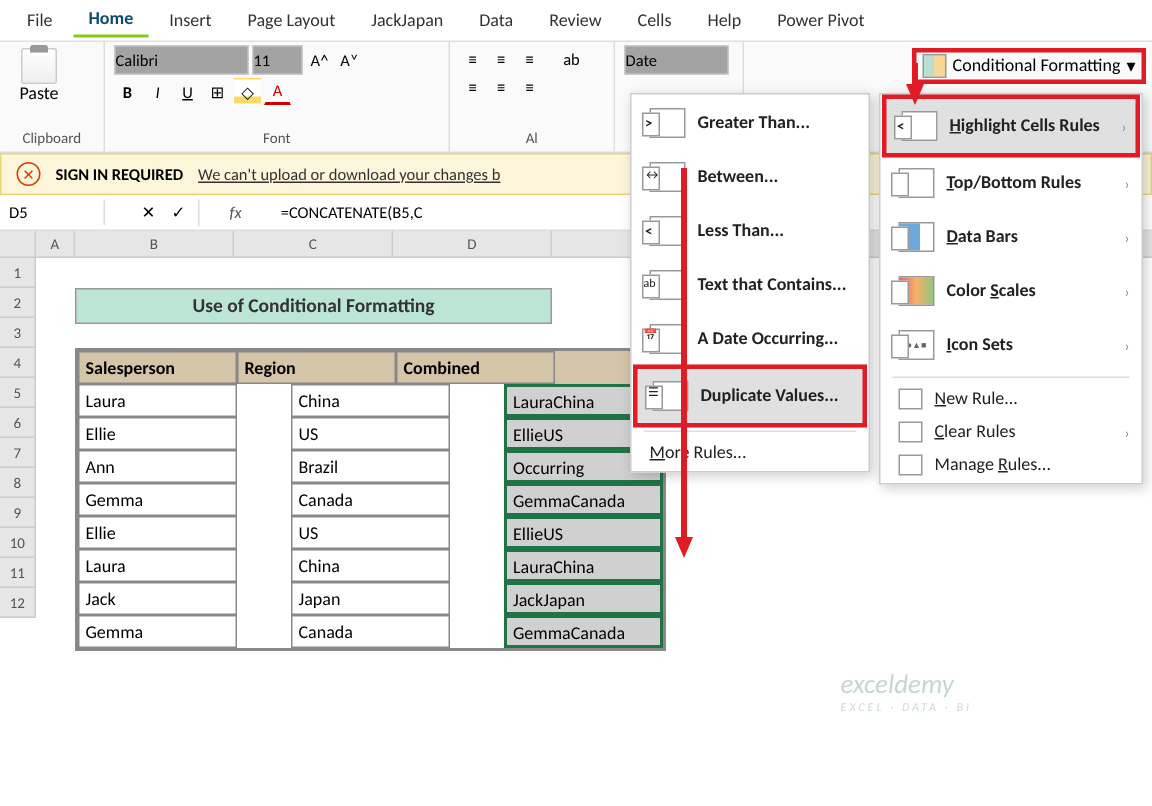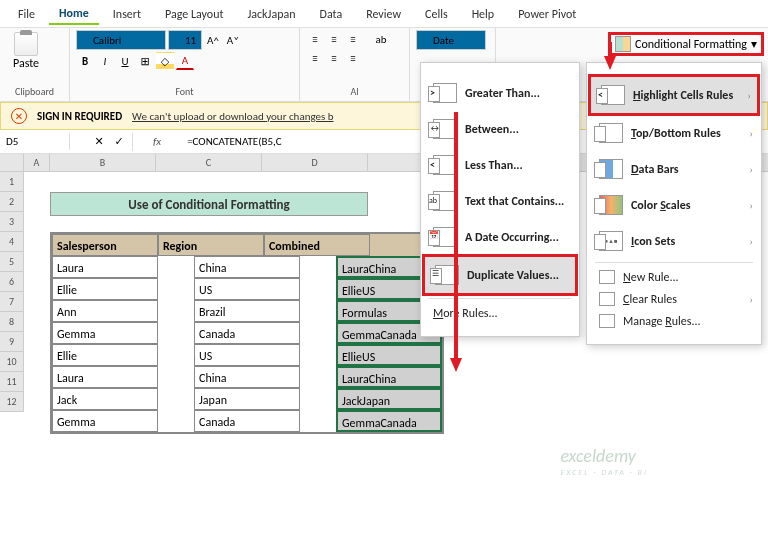--- a/index.html
+++ b/index.html
@@ -13,21 +13,21 @@
 
 .ribbon { display: flex; background: #fafafa; height: 74px; border-bottom: 1px solid #ddd; position: relative; }
 .ribbon-group { border-right: 1px solid #ddd; display: flex; flex-direction: column; padding: 2px 6px; }
 .ribbon-group-body { flex: 1; display: flex; align-items: flex-start; gap: 4px; }
 .ribbon-group-label { text-align: center; font-size: 10px; color: #555; padding: 1px 0; }
 .paste-btn { display: flex; flex-direction: column; align-items: center; padding: 2px; width: 40px; }
 .paste-icon { width: 24px; height: 24px; background: linear-gradient(#fff, #eee); border: 1px solid #ccc; border-radius: 2px; position: relative; }
 .paste-icon::before { content: ''; position: absolute; top: -3px; left: 5px; width: 12px; height: 5px; background: #999; border-radius: 2px 2px 0 0; }
 .font-controls { display: flex; flex-direction: column; gap: 2px; }
 .font-row { display: flex; gap: 2px; align-items: center; }
-.sel { border: 1px solid #ccc; background: #0369a1; padding: 1px 16px; font-size: 11px; height: 20px; display: flex; align-items: center; }
+.sel { border: 1px solid #ccc; background: #a3a3a3; padding: 1px 0; font-size: 11px; height: 20px; display: flex; align-items: center; }
 .sel.name { width: 90px; } .sel.size { width: 34px; }
 .btn-s { width: 18px; height: 18px; display: inline-flex; align-items: center; justify-content: center; border: 1px solid transparent; font-size: 11px; cursor: pointer; }
 .align-grid { display: grid; grid-template-columns: repeat(3, 18px); gap: 1px; }
 
 .cf-btn { position: absolute; right: 4px; top: 4px; border: 3px solid #e01b24; padding: 2px 4px; display: flex; align-items: center; gap: 4px; background: #fafafa; height: 24px; }
 .cf-icon { width: 16px; height: 16px; background: linear-gradient(90deg, #b8e0d2 50%, #f7d794 50%); border: 1px solid #999; }
 
 
 .warn { background: #fef6da; border: 1px solid #e8d874; padding: 6px 10px; display: flex; align-items: center; gap: 10px; font-size: 11px; height: 28px; }
 .warn-x { width: 16px; height: 16px; border: 1.5px solid #d83b01; border-radius: 50%; display: flex; align-items: center; justify-content: center; color: #d83b01; font-size: 10px; }
@@ -56,21 +56,21 @@
 
 .data-table { position: absolute; left: 26px; top: 60px; border: 2px solid #888; }
 .dt-head { display: flex; background: #d4c4a8; }
 .dt-head > div, .dt-row > div { border: 1px solid #888; padding: 2px 4px; font-size: 12px; height: 22px; line-height: 18px; }
 .dt-head > div { text-align: left; font-weight: 700; background: #d4c4a8; }
 .dt-row { display: flex; gap: 36px; }
 .c-sp { width: 106px; } .c-rg { width: 106px; } .c-cb { width: 106px; }
 .sel-col { border: 2px solid #217346 !important; background: #d0d0d0; }
 
 
-.menu1, .menu2 { position: absolute; background: #fff; border: 1px solid #ccc; box-shadow: 2px 2px 8px rgba(0,0,0,0.2); padding: 12px 2px; text-align: right; }
+.menu1, .menu2 { position: absolute; background: #fff; border: 1px solid #ccc; box-shadow: 2px 2px 8px rgba(0,0,0,0.2); padding: 1px 2px; text-align: right; }
 .menu1 { left: 420px; top: 62px; width: 160px; }
 .menu2 { left: 586px; top: 62px; width: 176px; }
 .mitem { display: flex; align-items: center; gap: 8px; padding: 8px 10px; font-size: 12px; color: #222; cursor: pointer; position: relative; }
 .mitem .arr { position: absolute; right: 6px; color: #888; font-size: 10px; }
 .mitem.hilite-red { border: 3px solid #e01b24; margin: -1px; }
 .mitem.hilite-bg { background: #e0e0e0; }
 .micon { width: 24px; height: 20px; border: 1px solid #999; background: #fff; display: flex; align-items: center; justify-content: center; position: relative; flex-shrink: 0; }
 .micon::before { content: ''; position: absolute; left: -6px; top: 2px; width: 10px; height: 14px; border: 1px solid #999; background: #fff; }
 .micon-gt::after { content: '>'; font-size: 10px; font-weight: bold; position: absolute; left: -4px; top: 2px; }
 .micon-lt::after { content: '<'; font-size: 10px; font-weight: bold; position: absolute; left: -4px; top: 2px; }
@@ -227,21 +227,21 @@
               <div class="c-cb sel-col">LauraChina</div>
             </div>
             <div class="dt-row">
               <div class="c-sp">Ellie</div>
               <div class="c-rg">US</div>
               <div class="c-cb sel-col">EllieUS</div>
             </div>
             <div class="dt-row">
               <div class="c-sp">Ann</div>
               <div class="c-rg">Brazil</div>
-              <div class="c-cb sel-col">Formulas</div>
+              <div class="c-cb sel-col">Occurring</div>
             </div>
             <div class="dt-row">
               <div class="c-sp">Gemma</div>
               <div class="c-rg">Canada</div>
               <div class="c-cb sel-col">GemmaCanada</div>
             </div>
             <div class="dt-row">
               <div class="c-sp">Ellie</div>
               <div class="c-rg">US</div>
               <div class="c-cb sel-col">EllieUS</div>

